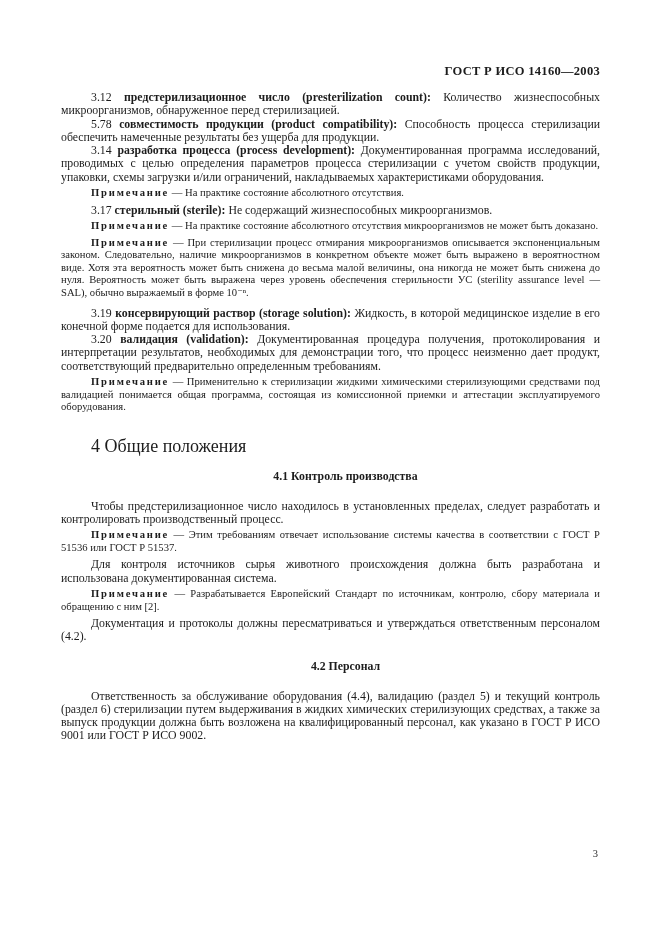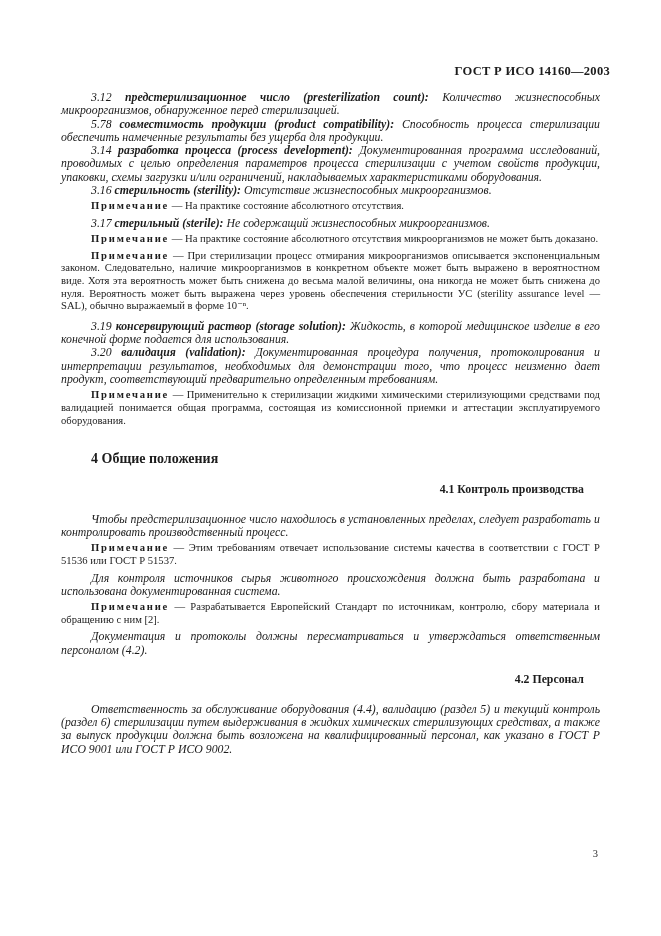--- a/index.html
+++ b/index.html
@@ -12,70 +12,69 @@
     width: 661px;
     height: 936px;
     background: #ffffff;
     overflow: hidden;
     font-family: "Liberation Serif", "DejaVu Serif", serif;
     color: #1c1c1c;
   }
   .doc-header {
     position: absolute;
     top: 64px;
-    right: 51px;
+    right: 61px;
     font-size: 12.5px;
     font-weight: 700;
     letter-spacing: 0.3px;
     white-space: nowrap;
   }
   .content {
     position: absolute;
     left: 61px;
     top: 91px;
     width: 539px;
   }
   .para {
     margin: 0;
     font-size: 11.8px;
     line-height: 13.3px;
     text-align: justify;
     text-indent: 30px;
-    font-style: italic;
   }
   .bold {
     font-weight: 700;
   }
   .note {
     margin: 3px 0 4px;
     font-size: 10.6px;
     line-height: 12.6px;
     text-align: justify;
     text-indent: 30px;
   }
   .note-label {
     letter-spacing: 1.8px;
     font-weight: bold;
   }
   .gap-top {
     margin-top: 7px;
   }
   .section-heading {
     margin: 24px 0 14px 30px;
-    font-size: 14px;
-    font-weight: 700;
+    font-size: 18px;
+    font-weight: 400;
     line-height: 16px;
   }
   .sub-heading {
     margin: 16px;
     font-size: 11.8px;
     line-height: 13.8px;
     font-weight: 700;
     text-indent: 30px;
-    text-align: right;
+    text-align: center;
   }
   .page-number {
     position: absolute;
     top: 848px;
     right: 63px;
     font-size: 10.5px;
     color: #2a2a2a;
   }
 </style>
 </head>
@@ -87,21 +86,20 @@
 
   <div class="content">
 
     <p class="para"><span>3.12</span> <span class="bold">предстерилизационное число (presterilization count):</span> <span>Количество жизнеспособных микроорганизмов, обнаруженное перед стерилизацией.</span></p>
 
     <p class="para"><span>5.78</span> <span class="bold">совместимость продукции (product compatibility):</span> <span>Способность процесса стерилизации обеспечить намеченные результаты без ущерба для продукции.</span></p>
 
     <p class="para"><span>3.14</span> <span class="bold">разработка процесса (process development):</span> <span>Документированная программа исследований, проводимых с целью определения параметров процесса стерилизации с учетом свойств продукции, упаковки, схемы загрузки и/или ограничений, накладываемых характеристиками оборудования.</span></p>
 
 
-    <p class="para"><span>3.16</span> <span class="bold">стерильность (sterility):</span> <span>Отсутствие жизнеспособных микроорганизмов.</span></p>
 
     <p class="note"><span class="note-label">Примечание</span> <span>— На практике состояние абсолютного отсутствия.</span></p>
 
     <p class="para"><span>3.17</span> <span class="bold">стерильный (sterile):</span> <span>Не содержащий жизнеспособных микроорганизмов.</span></p>
 
     <p class="note"><span class="note-label">Примечание</span> <span>— На практике состояние абсолютного отсутствия микроорганизмов не может быть доказано.</span></p>
 
 
     <p class="note"><span class="note-label">Примечание</span> <span>— При стерилизации процесс отмирания микроорганизмов описывается экспоненциальным законом. Следовательно, наличие микроорганизмов в конкретном объекте может быть выражено в вероятностном виде. Хотя эта вероятность может быть снижена до весьма малой величины, она никогда не может быть снижена до нуля. Вероятность может быть выражена через уровень обеспечения стерильности УС (sterility assurance level — SAL), обычно выражаемый в форме 10⁻ⁿ.</span></p>
 

